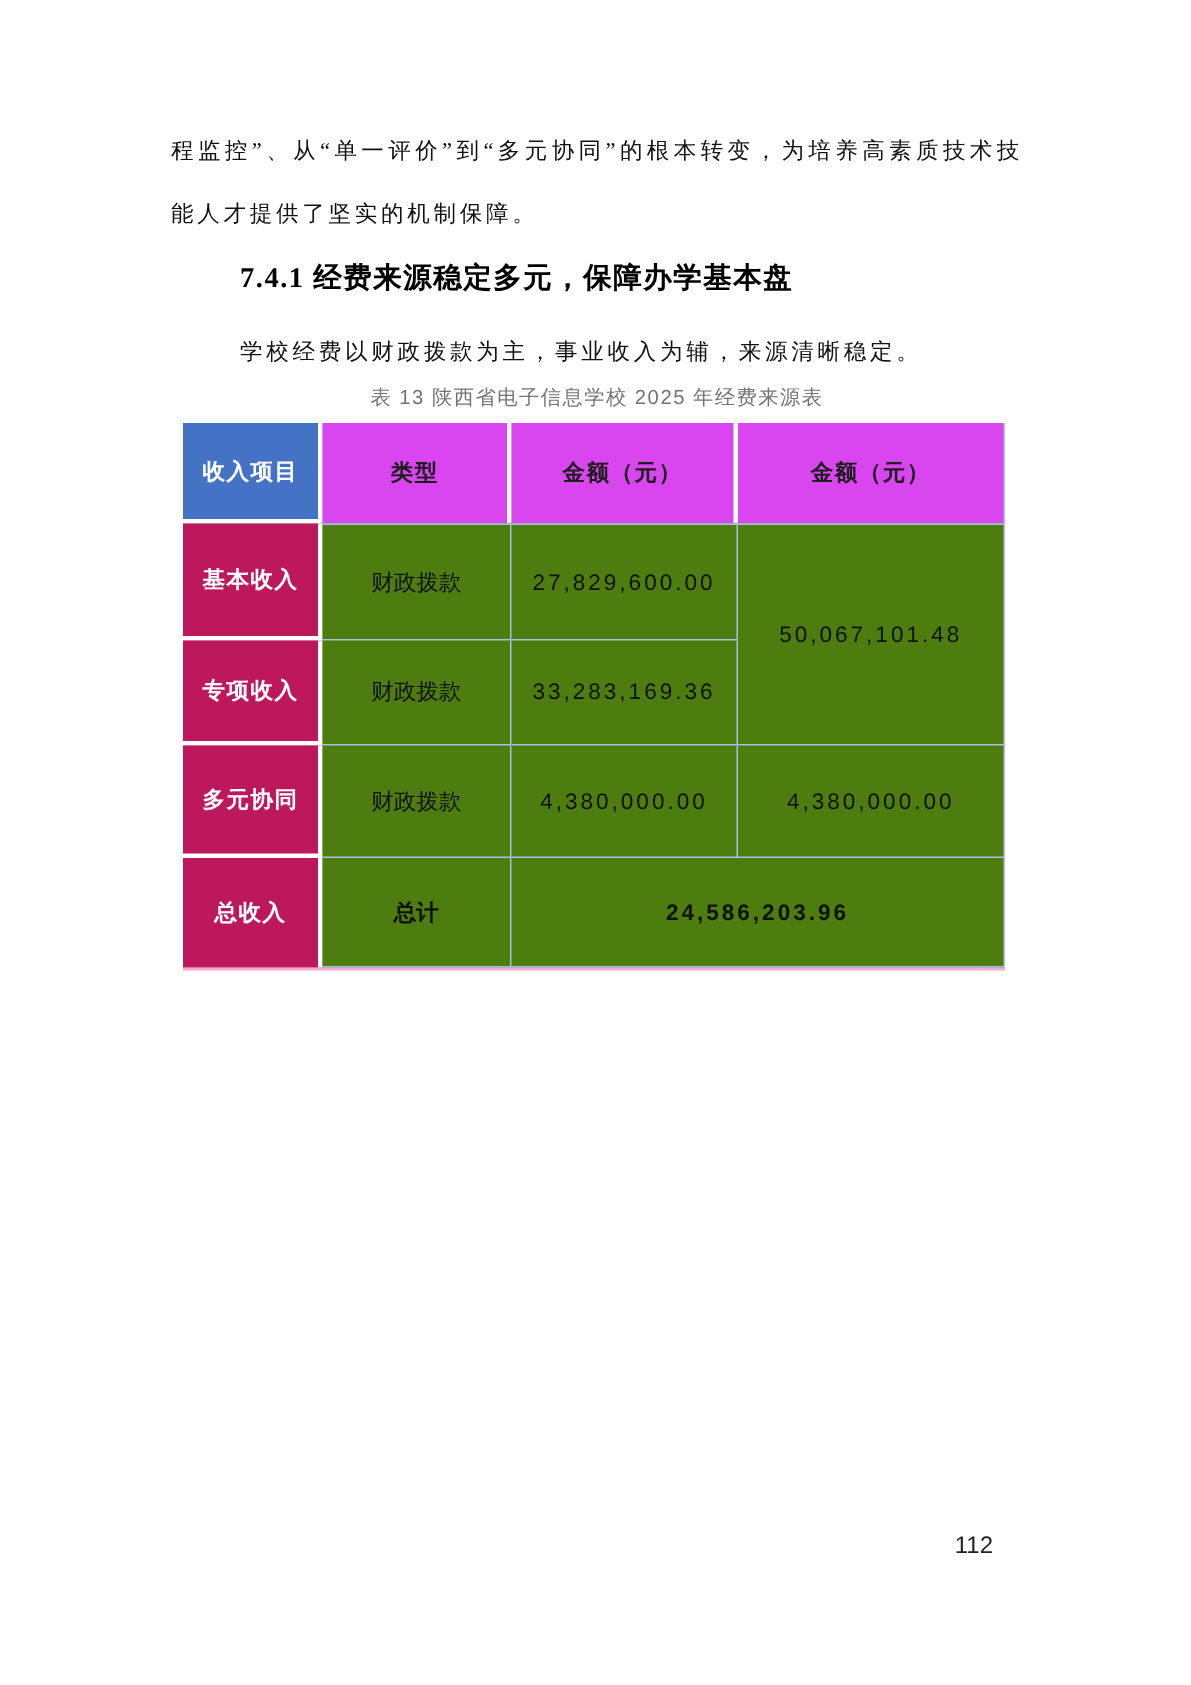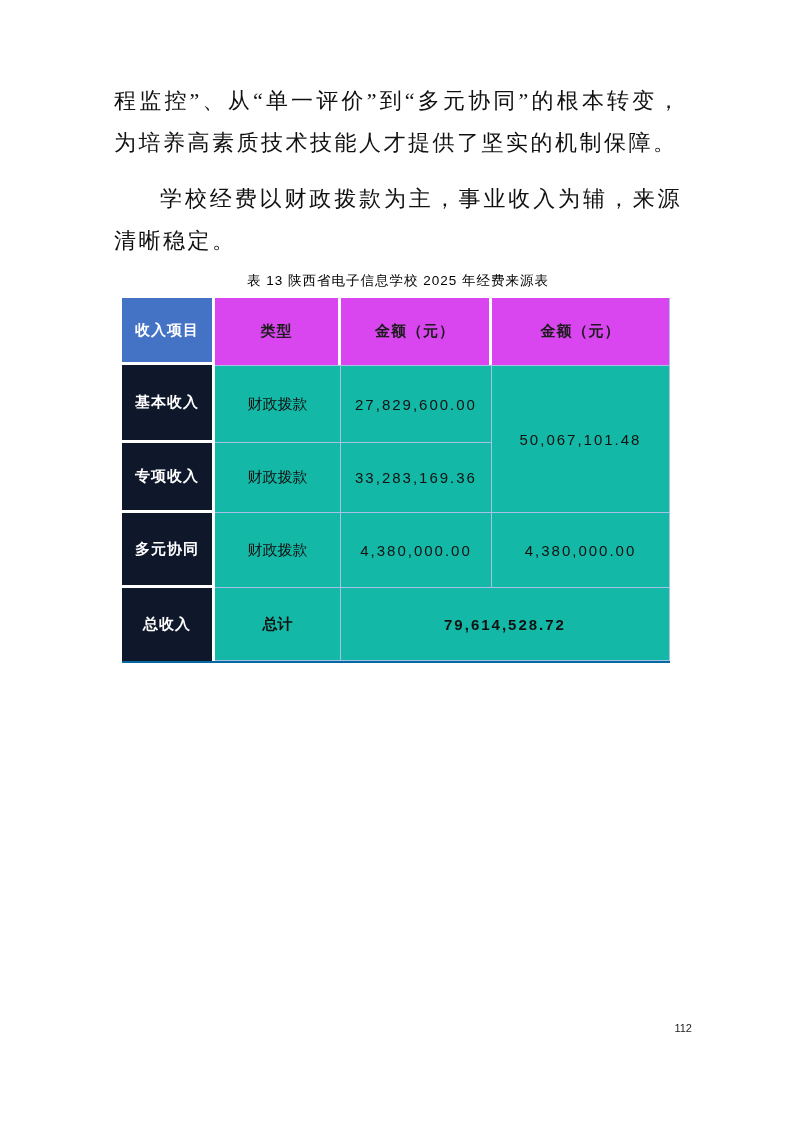--- a/index.html
+++ b/index.html
@@ -18,21 +18,21 @@
     color: #1a1a1a;
   }
   .content {
     position: absolute;
     left: 114px;
     right: 112px;
     top: 0;
   }
   p.body-text {
     margin: 0;
-    font-size: 22px;
+    font-size: 15px;
     line-height: 42px;
     letter-spacing: 2.5px;
     text-align: justify;
     text-justify: inter-character;
     color: #111111;
   }
   p.para-cont { margin-top: 80px; }
   h2.h74 {
     margin: 24px 0 0 46px;
     font-size: 21px;
@@ -52,35 +52,34 @@
     line-height: 28px;
     font-weight: 700;
     letter-spacing: 1px;
     color: #000000;
   }
   p.para-741 {
     margin-top: 14px;
     text-indent: 46px;
   }
   .caption {
-    margin-top: 10px;
     text-align: center;
     font-family: "Liberation Sans", "DejaVu Sans", sans-serif;
     font-size: 13.5px;
     letter-spacing: 1px;
-    color: #000000;
+    color: #737373;
     font-weight: 400;
   }
   table.tbl {
     border-collapse: separate;
     border-spacing: 0;
     table-layout: fixed;
     width: 548px;
     margin: 8px 0 12px 8px;
-    border-bottom: 2px solid #0369a1;
+    border-bottom: 2px solid #f9a8d4;
     font-family: "Liberation Sans", "DejaVu Sans", sans-serif;
   }
   .tbl th, .tbl td {
     text-align: center;
     vertical-align: middle;
     font-size: 15px;
     padding: 0 4px;
     overflow: hidden;
   }
   .tbl .hdr-dark {
@@ -93,56 +92,57 @@
   }
   .tbl .hdr-light {
     background: #d946ef;
     color: #1c1c1c;
     font-weight: 700;
     border-right: 3px solid #ffffff;
     letter-spacing: 1px;
   }
   .tbl .hdr-light.last { border-right: 1px solid #a9c0e8; }
   .tbl .item-cell {
-    background: #0f172a;
+    background: #be185d;
     color: #ffffff;
     font-weight: 700;
     border-right: 3px solid #ffffff;
     border-bottom: 3px solid #ffffff;
     letter-spacing: 1px;
   }
   .tbl .item-cell.last-item { border-bottom: none; }
   .tbl td.body-cell {
-    background: #14b8a6;
+    background: #4d7c0f;
     color: #111111;
     border-right: 1px solid #a9c0e8;
     border-bottom: 1px solid #a9c0e8;
   }
   .tbl td.body-cell.row-top { border-top: 1px solid #a9c0e8; }
   .tbl td.num { letter-spacing: 2px; }
   .tbl td.bold { font-weight: 700; }
   .pagenum {
     position: absolute;
     top: 1022px;
-    right: 102px;
+    right: 132px;
     font-family: "Liberation Sans", "DejaVu Sans", sans-serif;
-    font-size: 11px;
+    font-size: 16px;
     color: #222222;
   }
 </style>
 </head>
 <body>
 
 <div class="page">
   <div class="content">
 
     <p class="body-text para-cont">程监控”、从“单一评价”到“多元协同”的根本转变，为培养高素质技术技能人才提供了坚实的机制保障。</p>
 
 
 
+    <h3 class="h741">7.4.1 经费来源稳定多元，保障办学基本盘</h3>
 
     <p class="body-text para-741">学校经费以财政拨款为主，事业收入为辅，来源清晰稳定。</p>
 
     <div class="caption">表 13  陕西省电子信息学校 2025 年经费来源表</div>
 
     <table class="tbl">
       <colgroup>
         <col style="width:93px">
         <col style="width:126px">
         <col style="width:151px">
@@ -168,21 +168,21 @@
       </tr>
       <tr style="height:75px">
         <td class="item-cell">多元协同</td>
         <td class="body-cell">财政拨款</td>
         <td class="body-cell num">4,380,000.00</td>
         <td class="body-cell num">4,380,000.00</td>
       </tr>
       <tr style="height:73px">
         <td class="item-cell last-item">总收入</td>
         <td class="body-cell bold">总计</td>
-        <td class="body-cell num bold" colspan="2">79,614,528.72</td>
+        <td class="body-cell num bold" colspan="2">24,586,203.96</td>
       </tr>
     </tbody>
       </table>
 
   </div>
 
   <div class="pagenum">112</div>
 </div>
 
 </body></html>

